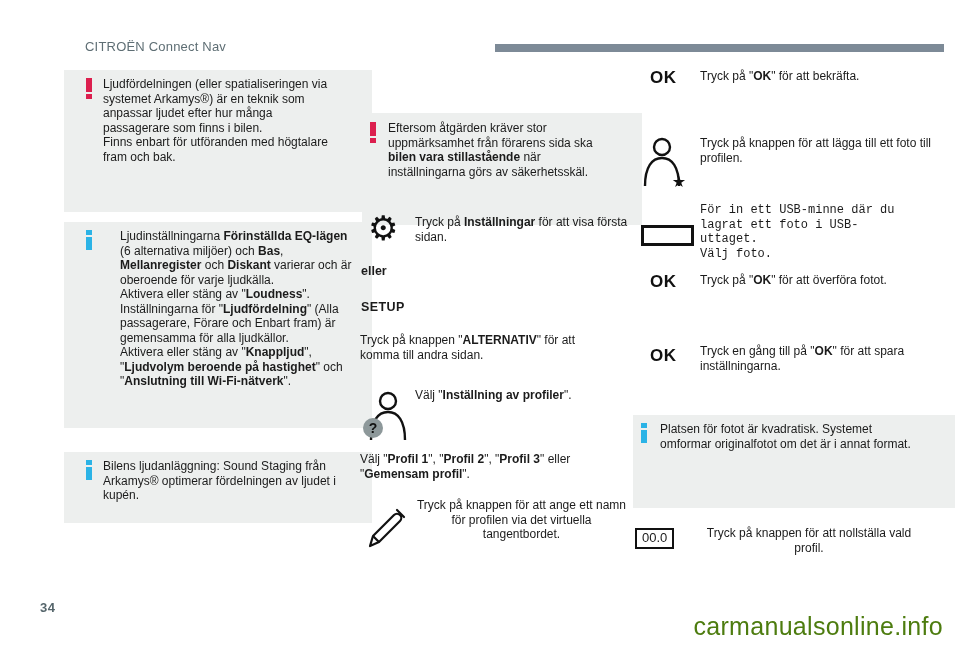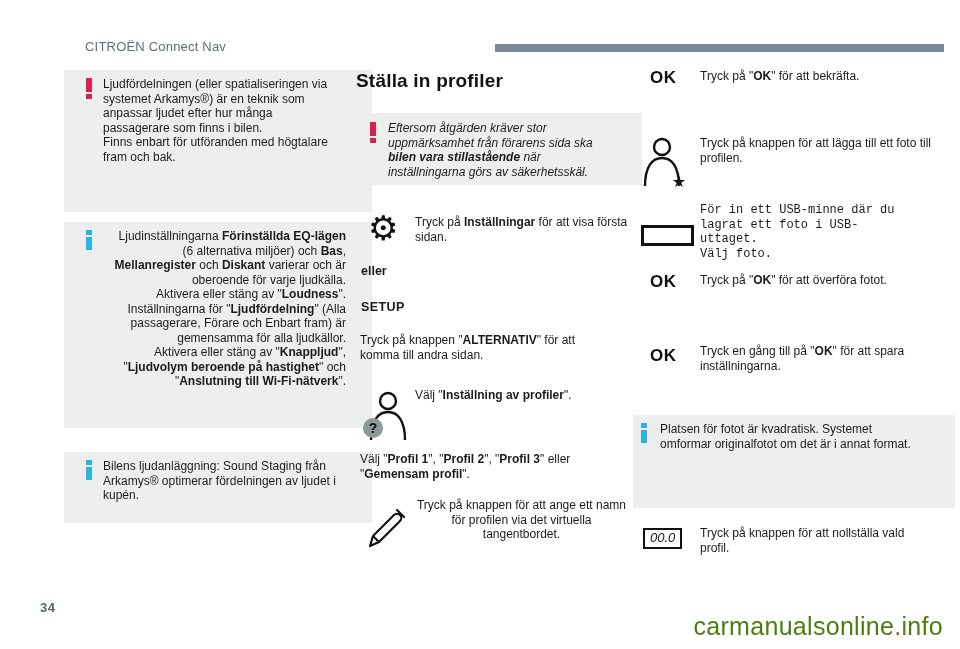--- a/index.html
+++ b/index.html
@@ -50,38 +50,37 @@
   <div class="abs gbox" style="left:64px;top:70px;width:284px;height:142px;">
     <span class="abs excl" style="left:22px;top:8px;"></span>
     <div class="txt" style="left:39px;top:7px;width:238px;">
       <div>Ljudfördelningen (eller spatialiseringen via systemet Arkamys®) är en teknik som anpassar ljudet efter hur många passagerare som finns i bilen.</div>
       <div>Finns enbart för utföranden med högtalare fram och bak.</div>
     </div>
   </div>
 
   <div class="abs gbox" style="left:64px;top:222px;width:284px;height:206px;">
     <span class="abs iicon" style="left:22px;top:8px;"></span>
-    <div class="txt" style="left:44px;top:7px;width:238px;text-align:right;">
+    <div class="txt" style="left:56px;top:7px;width:238px;">
       <div><span>Ljudinställningarna </span><span class="b">Förinställda EQ-lägen</span><span> (6 alternativa miljöer) och </span><span class="b">Bas</span><span>, </span><span class="b">Mellanregister</span><span> och </span><span class="b">Diskant</span><span> varierar och är oberoende för varje ljudkälla.</span></div>
       <div><span>Aktivera eller stäng av "</span><span class="b">Loudness</span><span>".</span></div>
       <div><span>Inställningarna för "</span><span class="b">Ljudfördelning</span><span>" (Alla passagerare, Förare och Enbart fram) är gemensamma för alla ljudkällor.</span></div>
       <div><span>Aktivera eller stäng av "</span><span class="b">Knappljud</span><span>", "</span><span class="b">Ljudvolym beroende på hastighet</span><span>" och "</span><span class="b">Anslutning till Wi-Fi-nätverk</span><span>".</span></div>
     </div>
   </div>
 
   <div class="abs gbox" style="left:64px;top:452px;width:284px;height:71px;">
     <span class="abs iicon" style="left:22px;top:8px;"></span>
     <div class="txt" style="left:39px;top:7px;width:238px;">
       <div>Bilens ljudanläggning: Sound Staging från Arkamys® optimerar fördelningen av ljudet i kupén.</div>
     </div>
   </div>
 
-  <div class="abs h1">Ställa in profiler</div>
 
-  <div class="abs gbox" style="left:362px;top:113px;width:256px;height:72px;font-style:italic;">
+  <div class="abs gbox" style="left:362px;top:113px;width:256px;height:112px;">
     <span class="abs excl" style="left:8px;top:9px;"></span>
     <div class="txt" style="left:26px;top:8px;width:222px;">
       <div><span>Eftersom åtgärden kräver stor uppmärksamhet från förarens sida ska </span><span class="b">bilen vara stillastående</span><span> när inställningarna görs av säkerhetsskäl.</span></div>
     </div>
   </div>
 
   <div class="step" style="left:360px;top:211px;width:280px;height:44px;">
     <span class="abs gear" style="left:8px;top:0;">⚙</span>
     <div class="txt" style="left:55px;top:4px;width:220px;"><span>Tryck på </span><span class="b">Inställningar</span><span> för att visa första sidan.</span></div>
   </div>
@@ -145,20 +144,20 @@
   </div>
 
   <div class="abs gbox" style="left:633px;top:415px;width:298px;height:93px;">
     <span class="abs iicon" style="left:8px;top:8px;"></span>
     <div class="txt" style="left:27px;top:7px;width:258px;">
       <div>Platsen för fotot är kvadratisk. Systemet omformar originalfotot om det är i annat format.</div>
     </div>
   </div>
 
   <div class="step" style="left:635px;top:524px;width:300px;height:40px;">
-    <span class="abs reset-box" style="left:8px;top:4px;font-style:italic;">00.0</span>
-    <div class="txt" style="left:65px;top:2px;width:218px;">Tryck på knappen för att nollställa vald profil.</div>
+    <span class="abs reset-box" style="left:0;top:4px;">00.0</span>
+    <div class="txt" style="left:65px;top:2px;width:218px;text-align:center;">Tryck på knappen för att nollställa vald profil.</div>
   </div>
 
   <div class="abs pageno">34</div>
   <div class="abs watermark">carmanualsonline.info</div>
 
 </div>
 
 </body></html>

